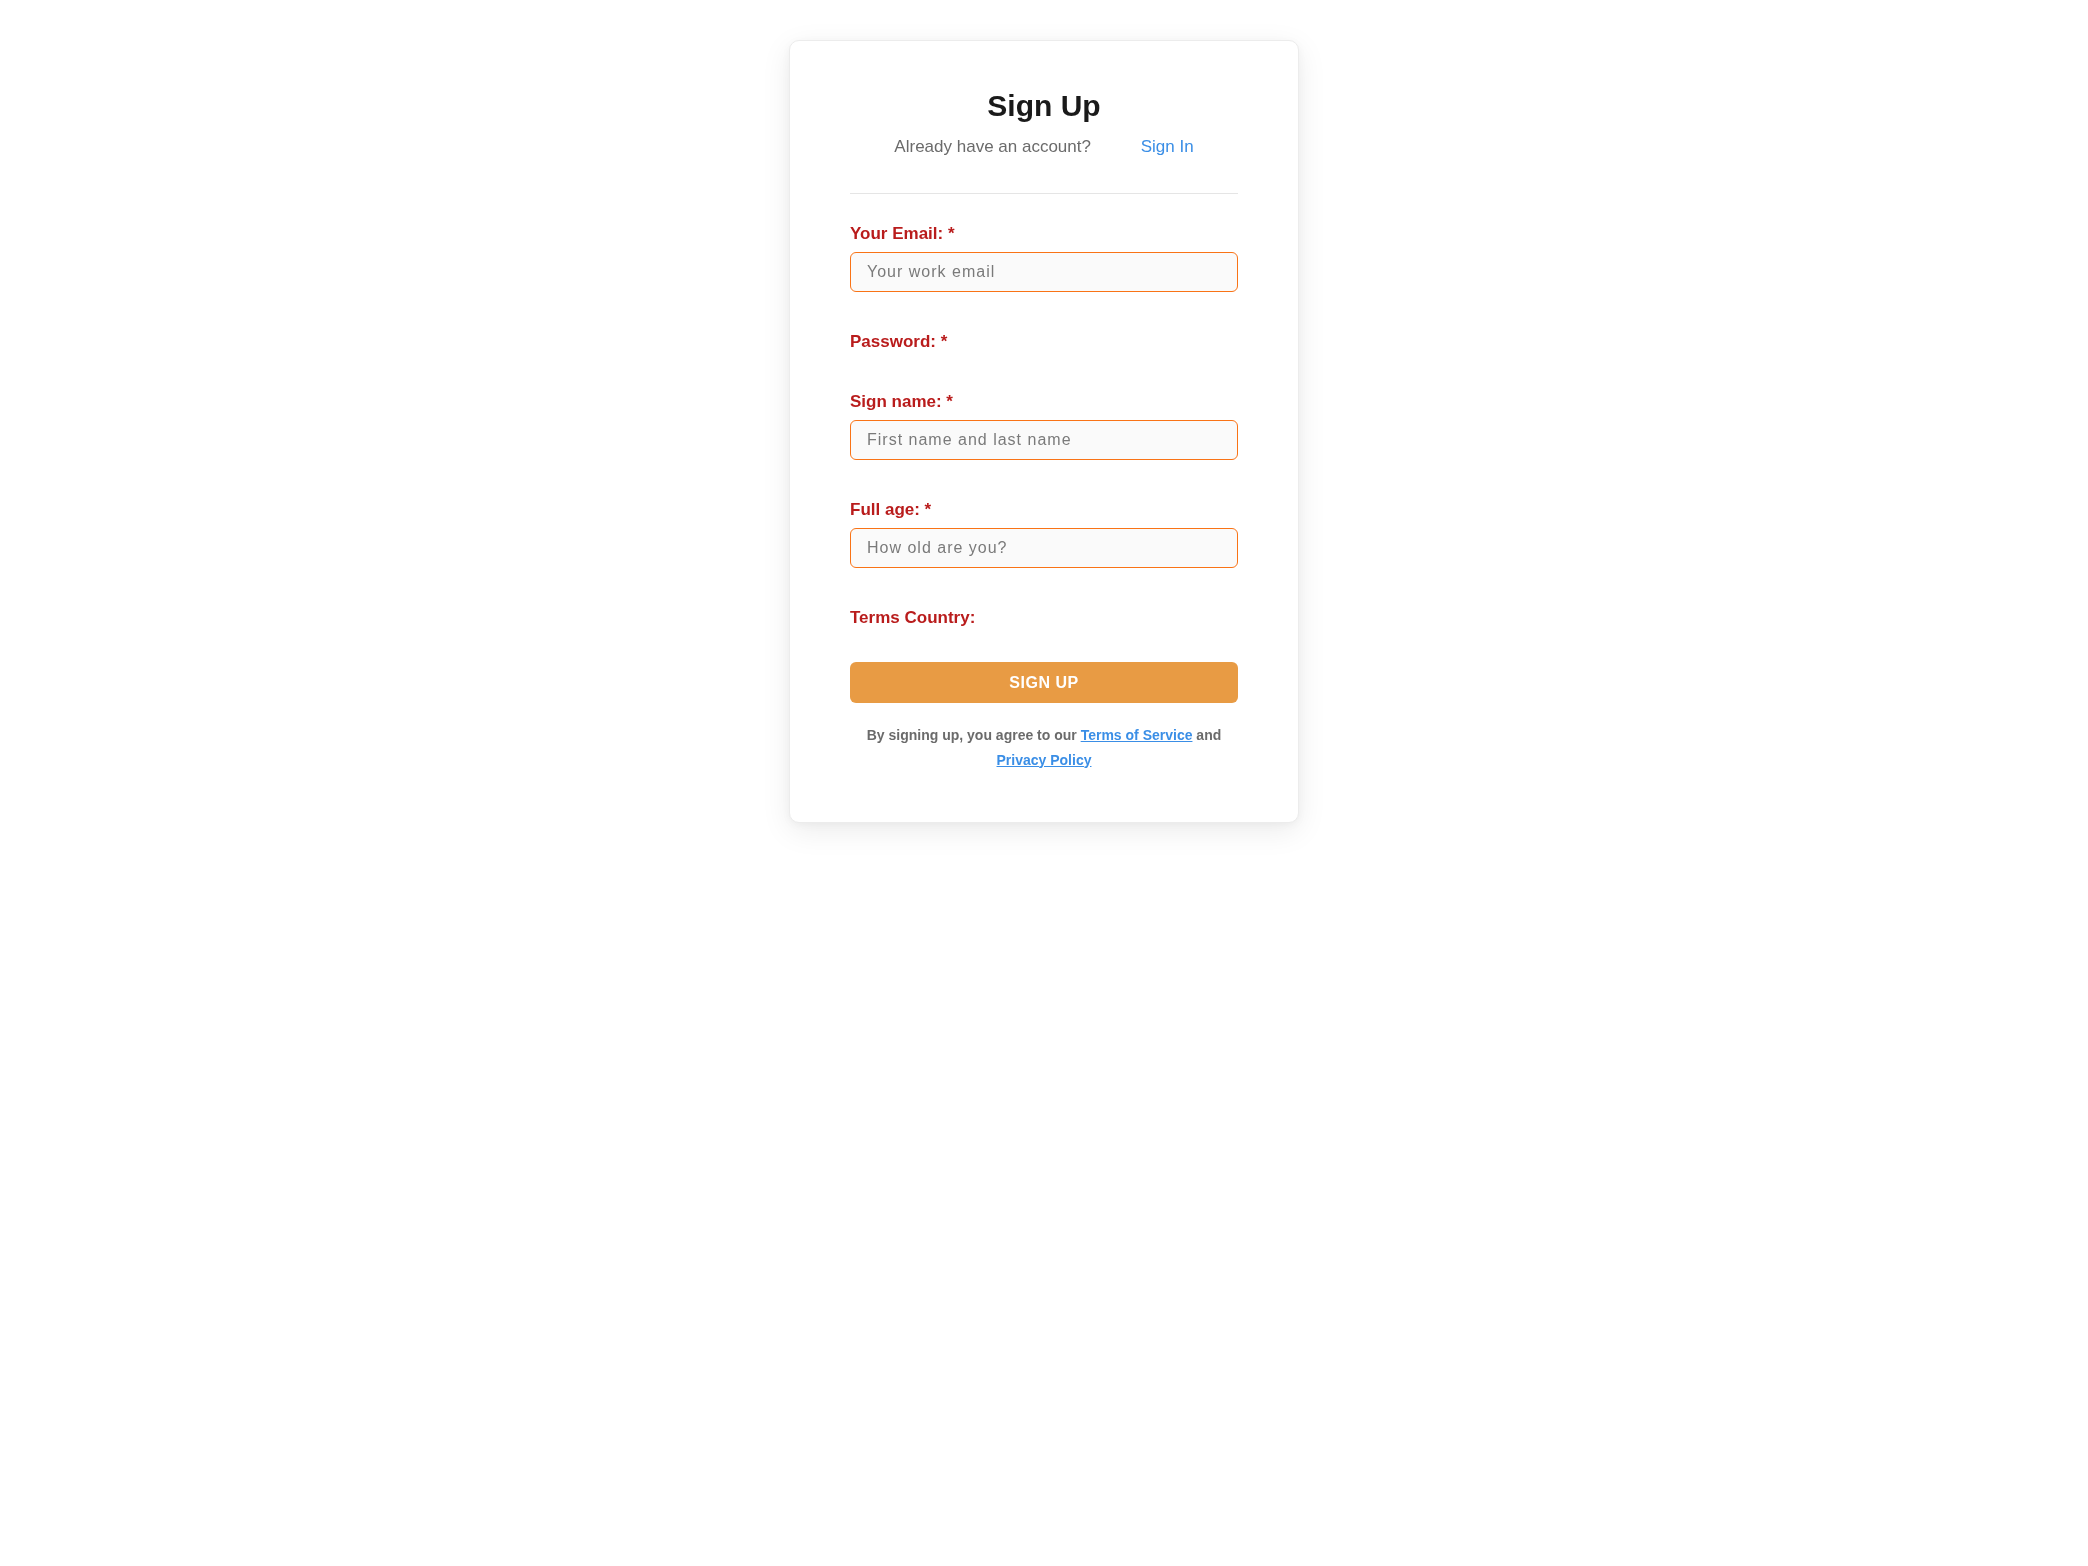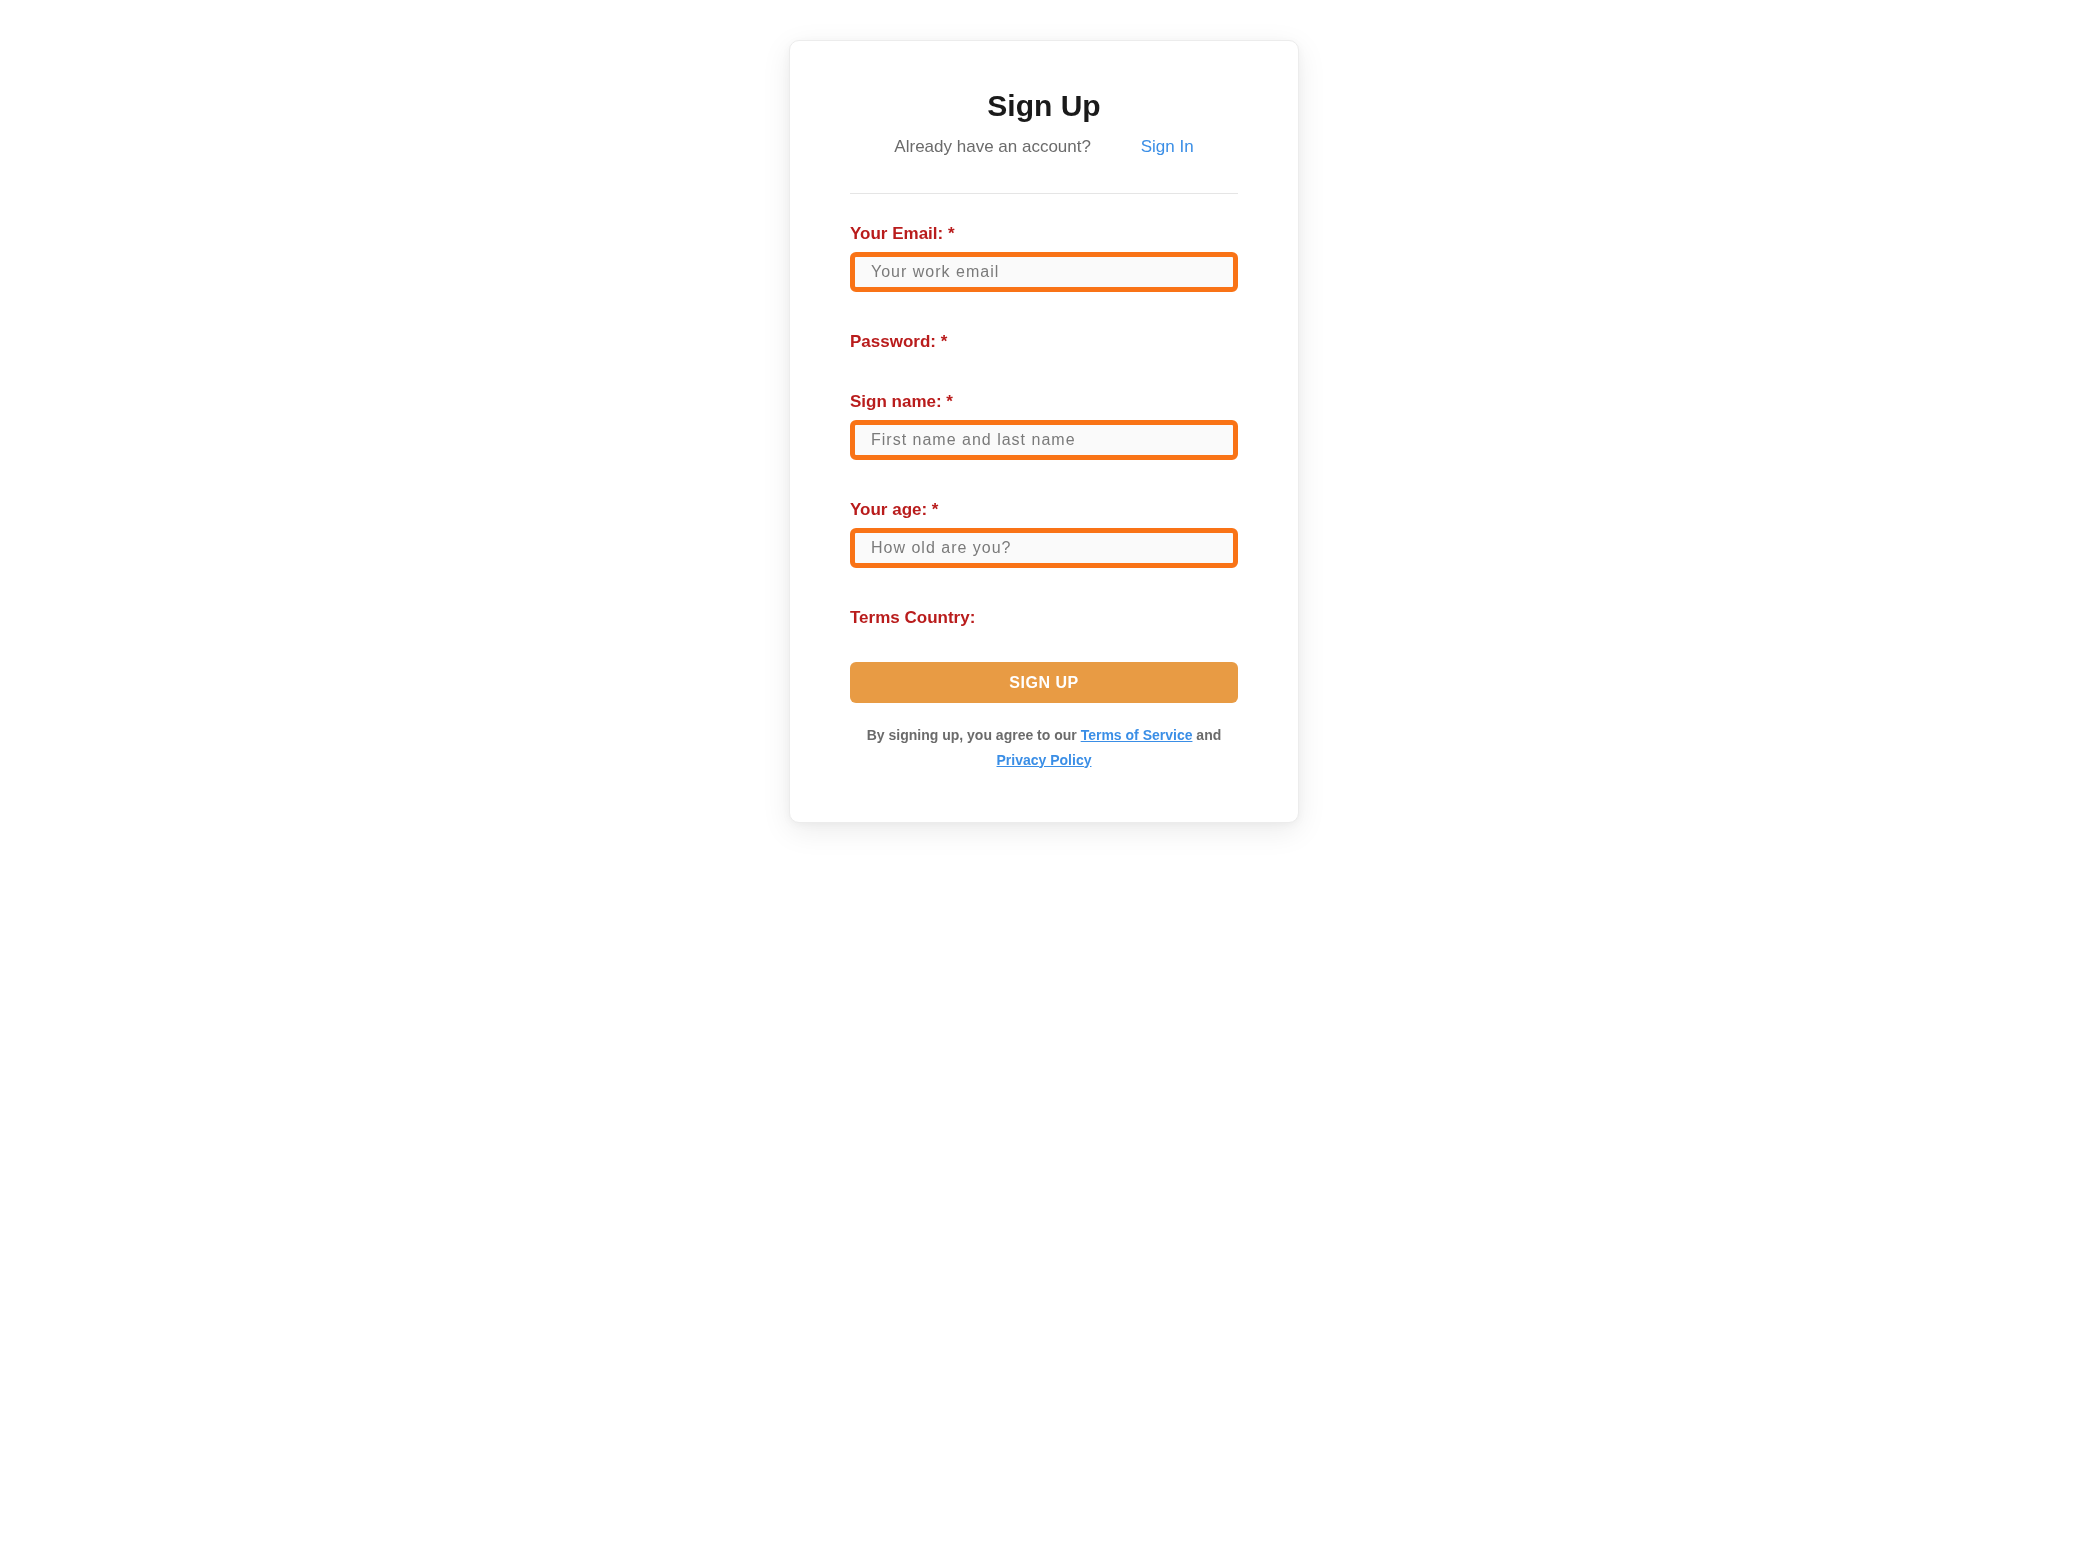--- a/index.html
+++ b/index.html
@@ -58,21 +58,21 @@
       color: #b91c1c;
       margin-bottom: 8px;
     }
     .input {
       width: 100%;
       height: 40px;
       padding: 0 16px;
       font-size: 16px;
       color: #333;
       background: #fafafa;
-      border: 5px solid #f97316;
+      border: 1px solid #f97316;
       border-radius: 6px;
       letter-spacing: 0.5px;
       font-family: inherit;
     }
     .input::placeholder {
       color: #7a7a7a;
       letter-spacing: 1px;
     }
     .submit-btn {
       width: 100%;
@@ -124,21 +124,21 @@
   <div class="field">
     <label class="label">Password: *</label>
   </div>
 
   <div class="field">
     <label class="label">Sign name: *</label>
     <input type="text" class="input" placeholder="First name and last name" style="">
   </div>
 
   <div class="field">
-    <label class="label">Your age: *</label>
+    <label class="label">Full age: *</label>
     <input type="text" class="input" placeholder="How old are you?" style="">
   </div>
 
   <div class="field">
     <label class="label">Terms Country:</label>
   </div>
 
   <button class="submit-btn">SIGN UP</button>
 
   <p class="terms">

